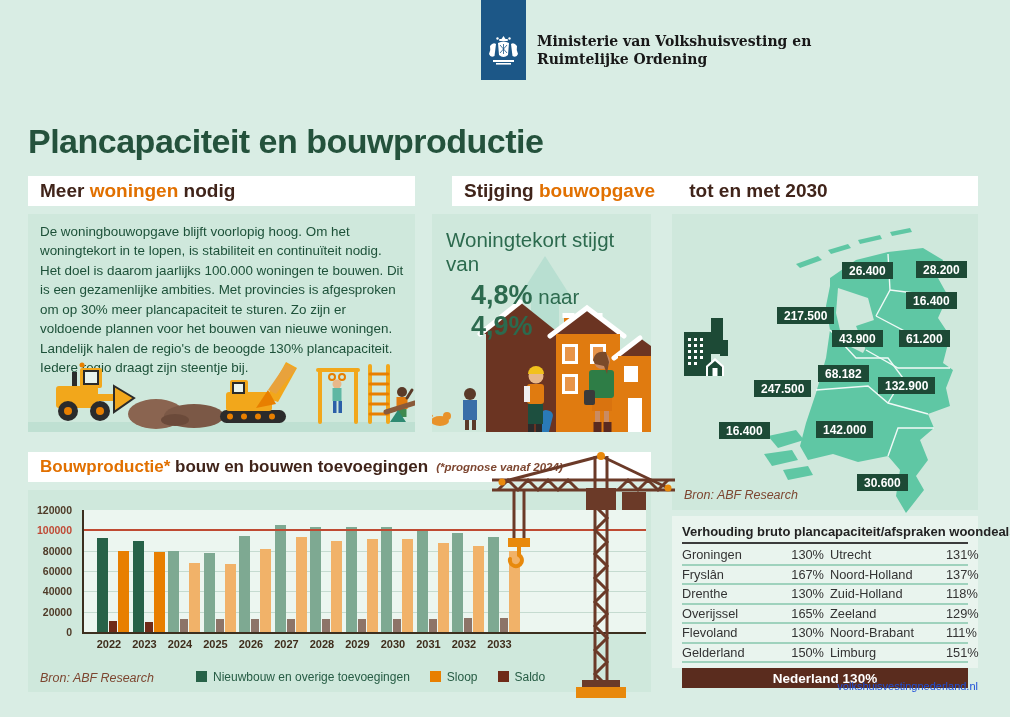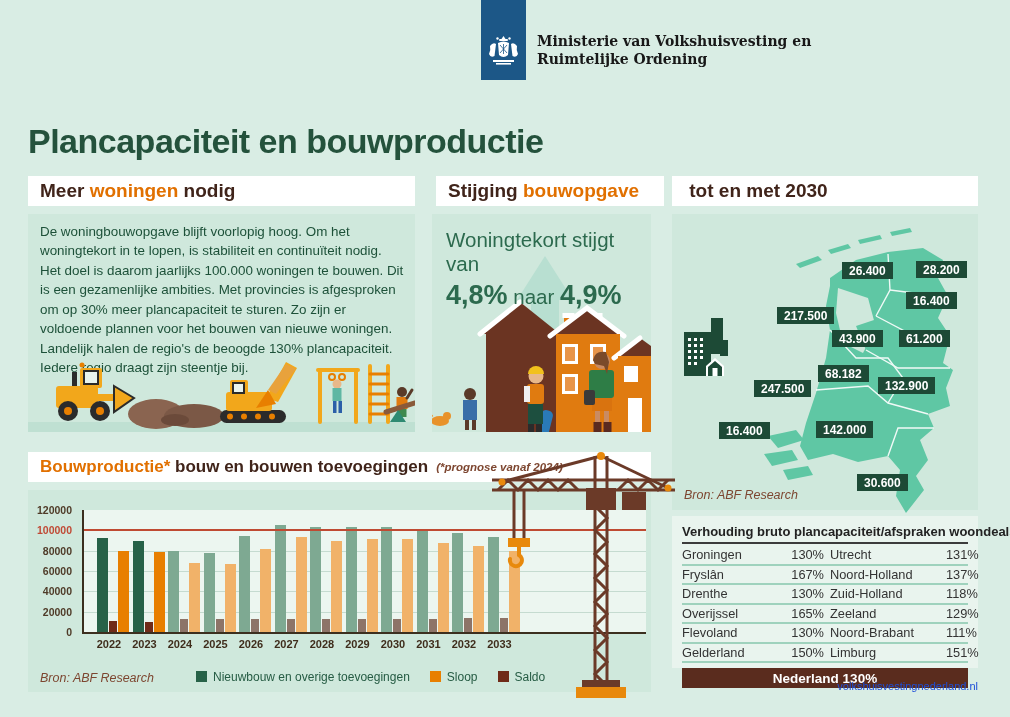--- a/index.html
+++ b/index.html
@@ -9,37 +9,37 @@
   .logo-ribbon{position:absolute;left:481px;top:0;width:45px;height:80px;background:#1c5787;}
   .ministry{position:absolute;left:537px;top:32px;font-family:"DejaVu Serif",serif;
             font-weight:bold;font-size:14px;line-height:1.3;color:#181818;}
   .page-title{position:absolute;left:28px;top:122px;margin:0;font-size:34px;font-weight:bold;
               color:#24523c;letter-spacing:-0.5px;}
   
   .bar-head{position:absolute;top:176px;height:30px;background:#ffffff;display:flex;
             align-items:center;padding:0 12px;box-sizing:border-box;font-weight:bold;
             font-size:19px;white-space:pre;}
   .dark{color:#40241a}.orange{color:#e17000}
-  .bar1{left:28px;width:387px}.bar2{left:436px;width:228px}.bar3{left:672px;width:306px}
+  .bar1{left:28px;width:387px}.bar2{left:452px;width:228px}.bar3{left:672px;width:306px}
   .bar-chart-head{left:28px;top:452px;width:623px;font-size:17px;}
   .prognose-note{font-size:11.5px;font-style:italic;font-weight:bold;color:#7d4630;margin-left:8px;}
   
   .panel{position:absolute;background:#cfe8dc;box-sizing:border-box;}
   .panel1{left:28px;top:214px;width:387px;height:218px;}
   .panel2{left:432px;top:214px;width:219px;height:218px;}
   .panel-map{left:672px;top:214px;width:306px;height:296px;}
   .panel-table{left:672px;top:516px;width:306px;height:152px;background:#e9f4ee;padding:8px 10px;}
   .panel-chart{left:28px;top:490px;width:623px;height:202px;}
   .meer-body{position:absolute;left:12px;top:8px;width:364px;font-size:13.4px;line-height:1.45;
              color:#1d5139;margin:0;}
   
   .stat{position:absolute;left:14px;top:14px;color:#2c6a4e;z-index:2;}
   .stat-line1{font-size:20.5px;}
   .stat-line2{font-size:20.5px;margin-top:4px;}
-  .stat-line2 strong{font-size:27px;font-weight:bold;}
+  .stat-line2 strong{font-size:27px;font-weight:bold;margin-left:25px;}
   .panel-illu{position:absolute;left:0;bottom:0;}
   .nl-map{position:absolute;left:66px;top:4px;z-index:1;}
   .bld-icon{position:absolute;left:12px;top:104px;z-index:2;}
   .map-label{position:absolute;background:#1d4a36;color:#fff;font-weight:bold;font-size:12px;
              padding:1.5px 7px;white-space:nowrap;z-index:4;}
   .source{position:absolute;font-style:italic;color:#7d4630;font-size:12.5px;}
   .map-source{left:12px;top:274px;}
   
   .tbl-title{font-size:13px;font-weight:bold;color:#222;border-bottom:2px solid #3c3c3c;
              padding-bottom:3px;margin-bottom:2px;white-space:nowrap;}

